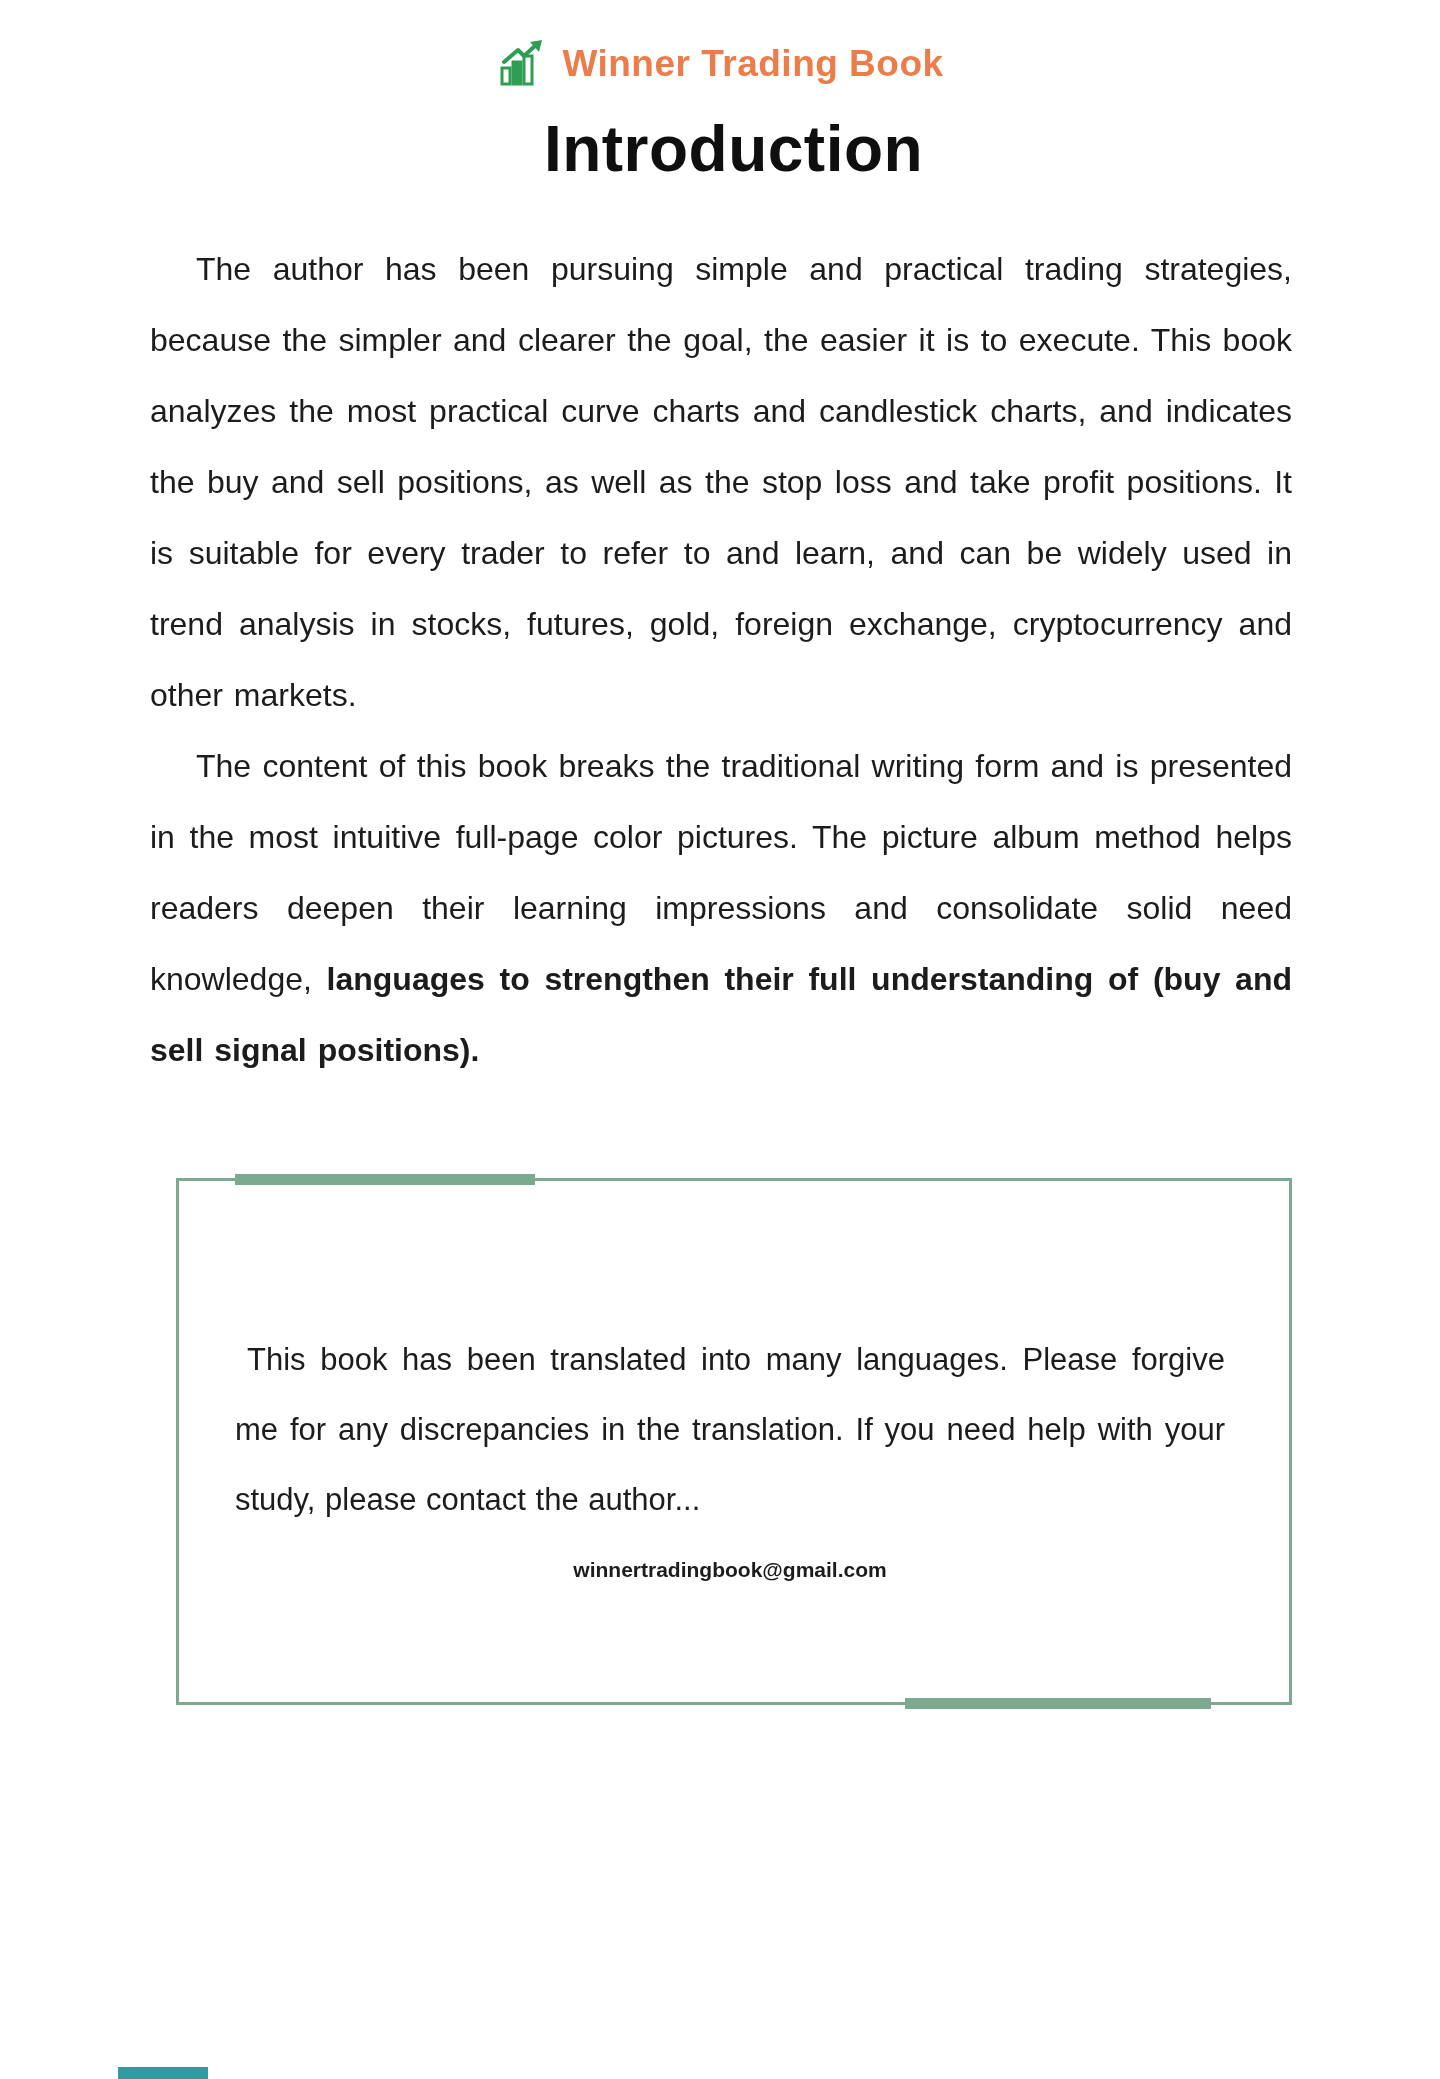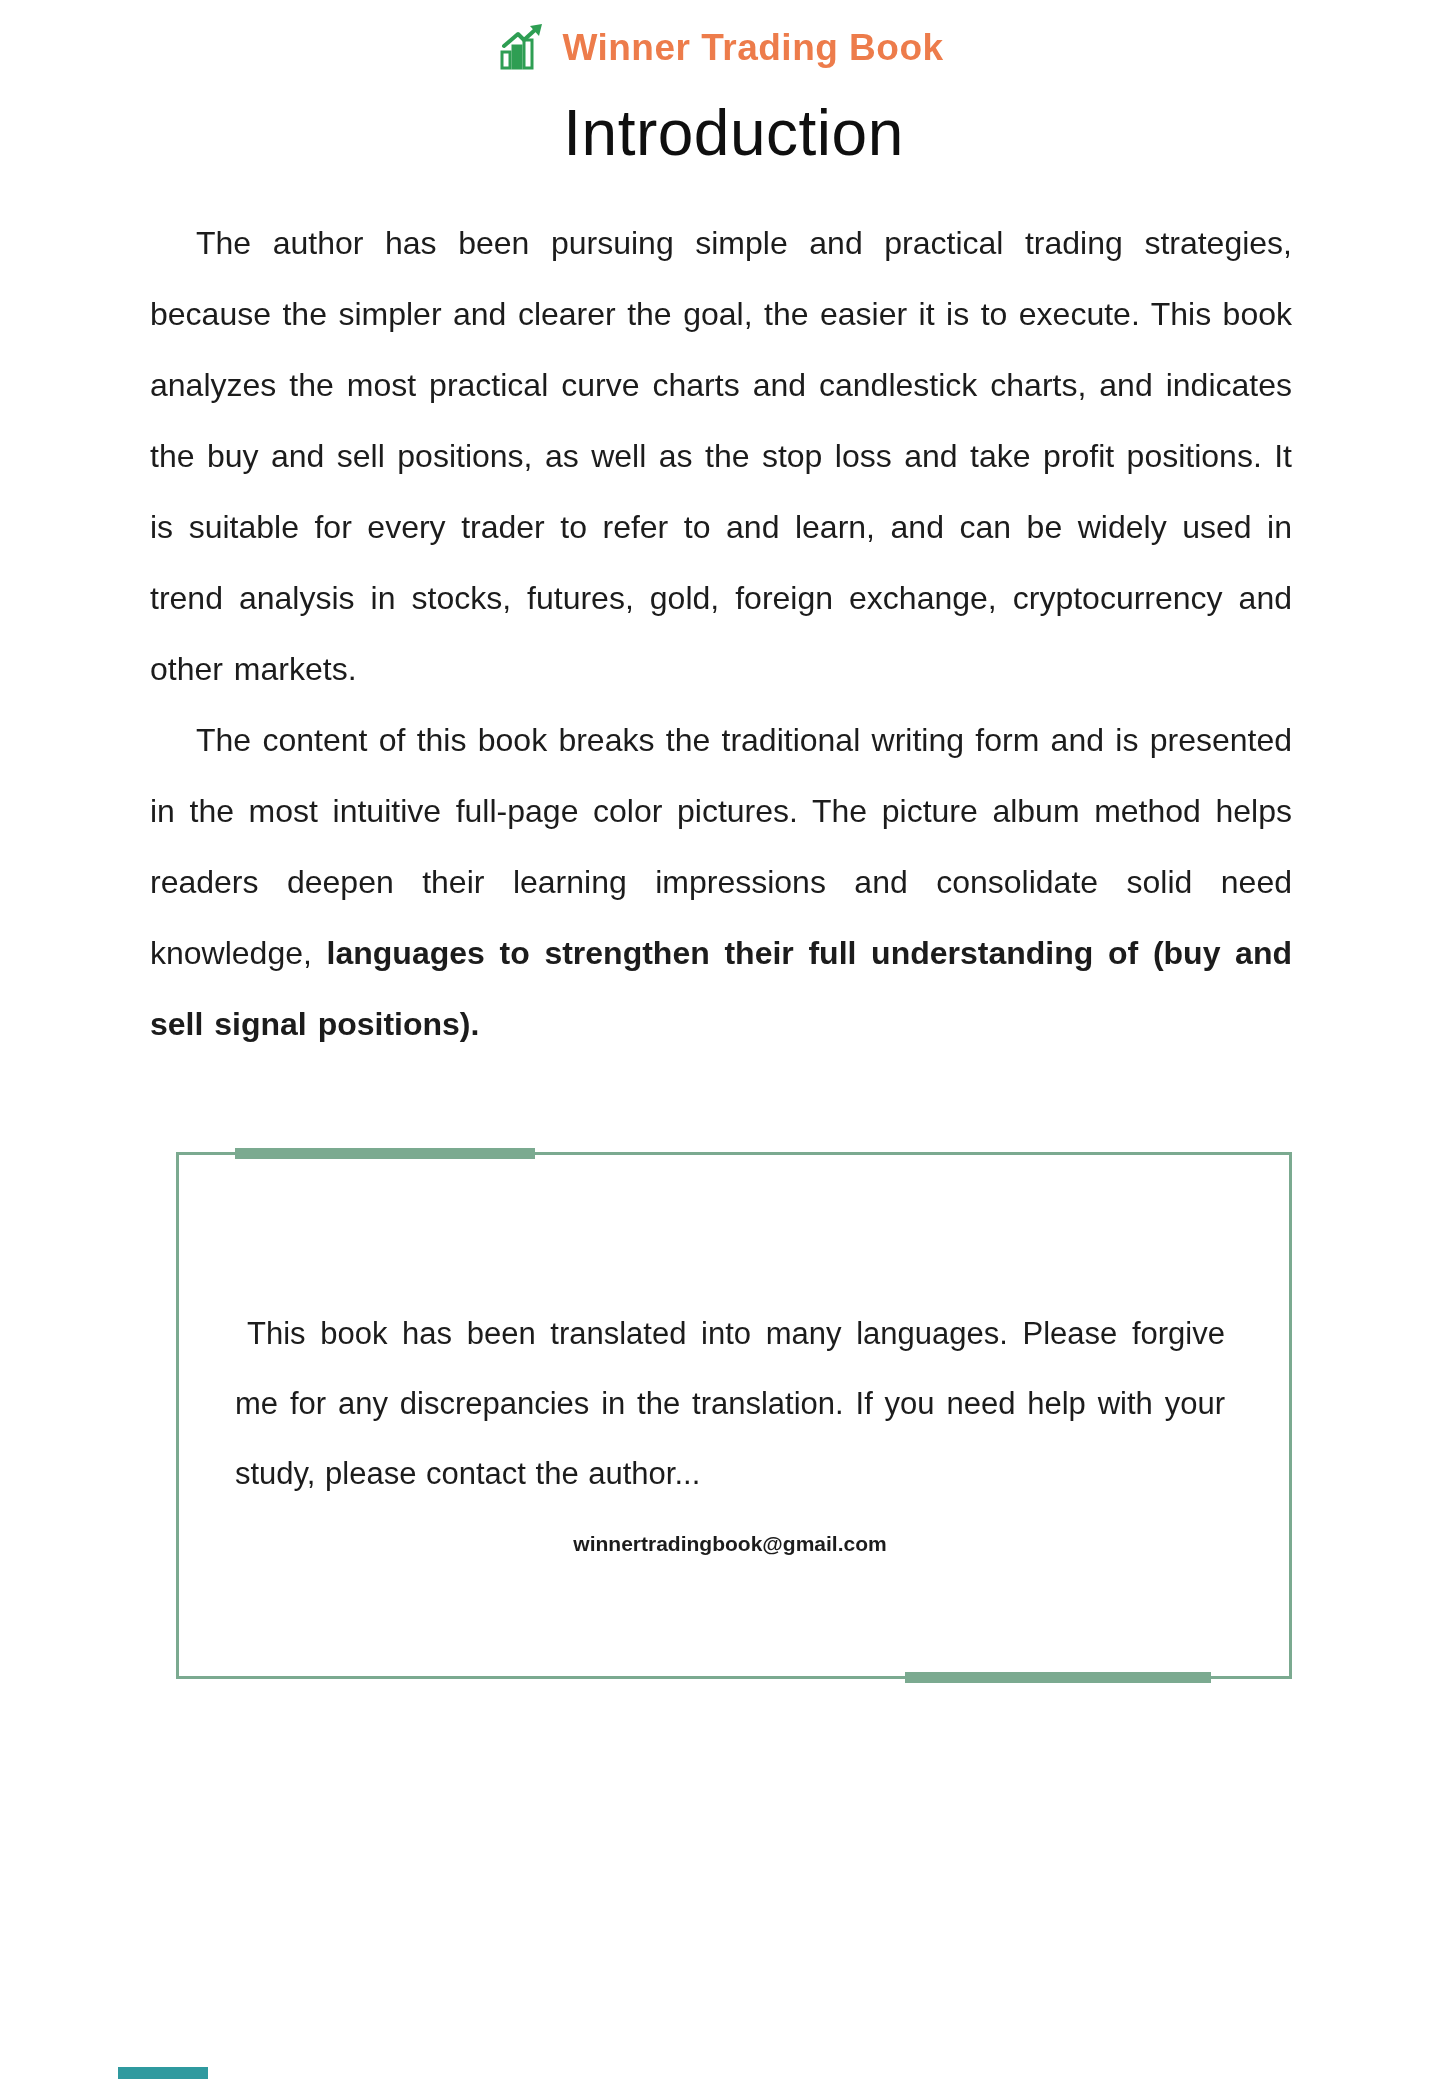--- a/index.html
+++ b/index.html
@@ -13,39 +13,39 @@
     position: relative;
     font-family: "Liberation Sans", sans-serif;
     color: #1c1c1c;
     overflow: hidden;
   }
   .logo-row {
     display: flex;
     justify-content: center;
     align-items: center;
     gap: 14px;
-    padding-top: 22px;
+    padding-top: 38px;
   }
   .brand-icon {
     width: 52px;
     height: 52px;
     display: inline-block;
   }
   .brand-text {
     font-size: 37px;
     font-weight: bold;
     color: #ED7C4B;
     letter-spacing: 0.5px;
   }
   .page-title {
     text-align: center;
     font-size: 64px;
-    font-weight: normal;
+    font-weight: bold;
     color: #0f0f0f;
-    margin: 22px 0 38px 0;
+    margin: 22px 0 48px 0;
     letter-spacing: 0.5px;
     padding-left: 27px;
   }
   .content {
     margin: 0 148px 0 150px;
   }
   .para {
     font-size: 32px;
     line-height: 71px;
     text-align: justify;

